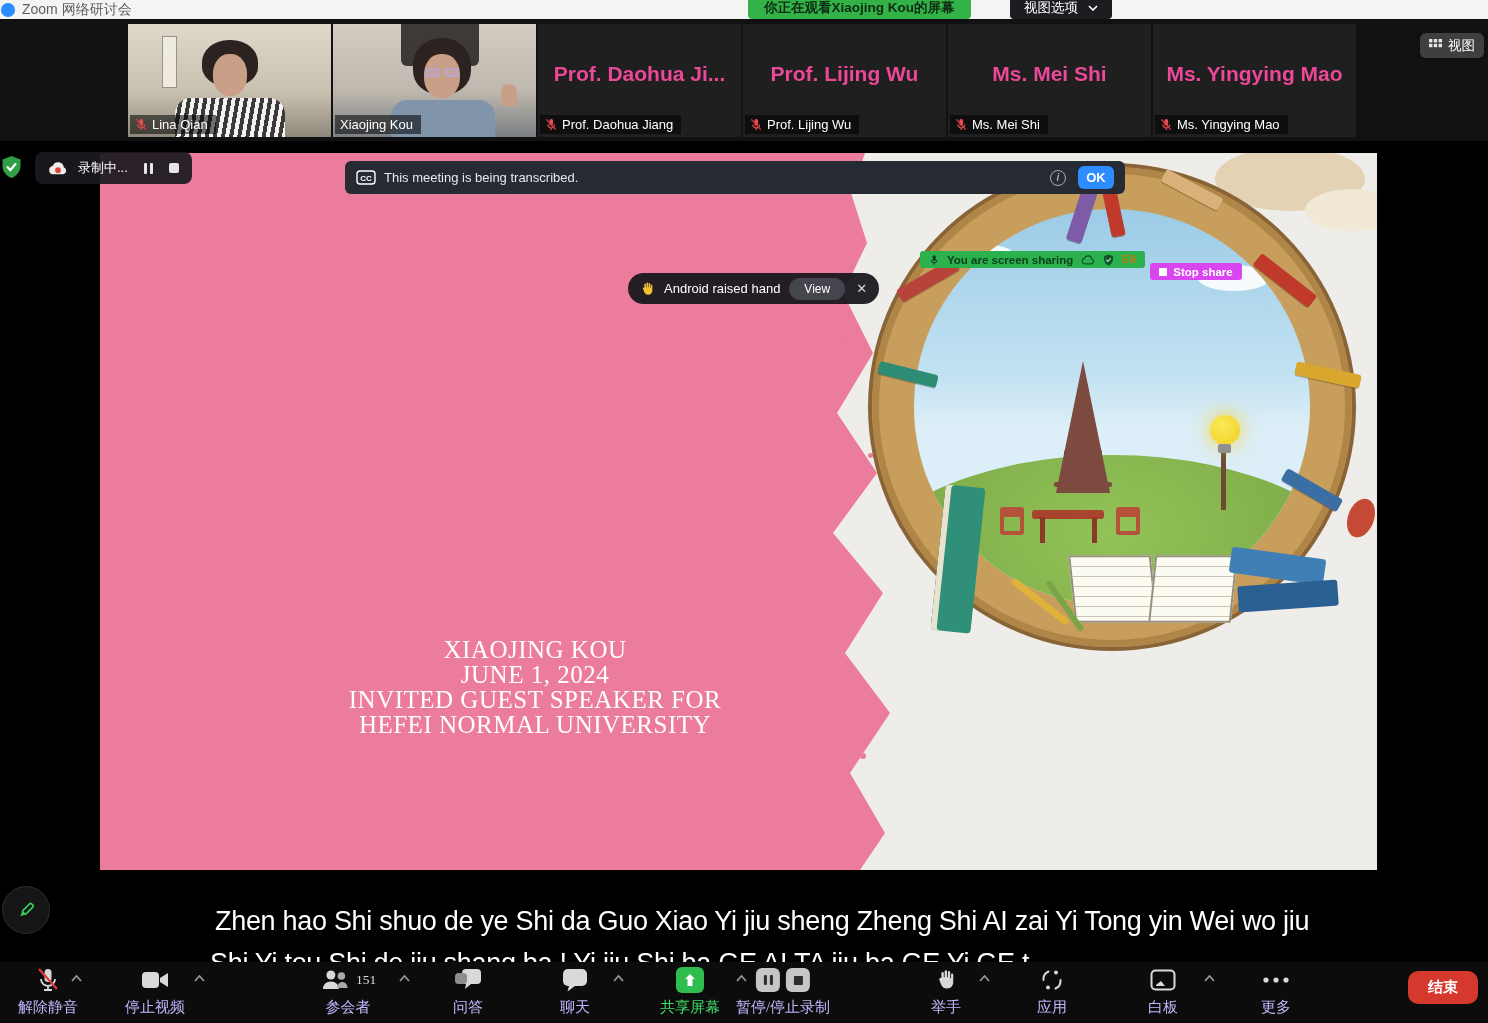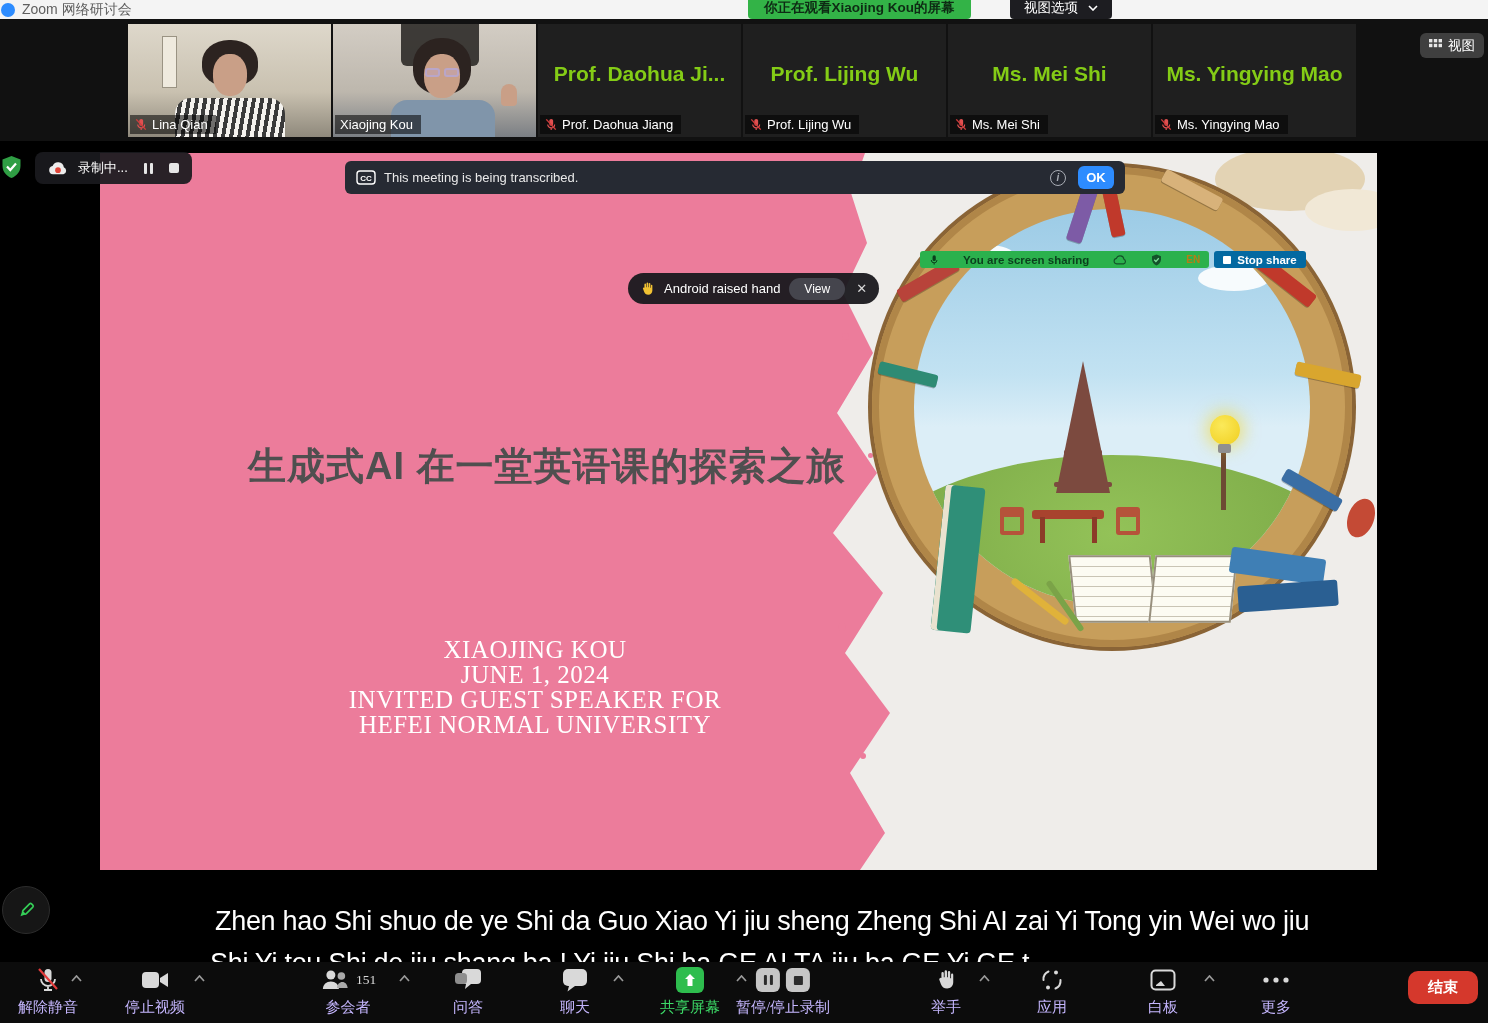--- a/index.html
+++ b/index.html
@@ -17,21 +17,21 @@
   .viewopts-btn { position:absolute; left:1010px; top:-3px; height:22px; z-index:7;
                   background:#1d1d21; border-radius:4px; color:#fff; font-size:13.5px;
                   display:flex; align-items:center; gap:10px; padding:0 14px; }
   .viewopts-btn svg { display:block; }
 
   
   .strip { position:absolute; left:0; top:19px; width:1488px; height:122px; background:#111; z-index:5; }
   .tile { position:absolute; top:5px; width:203px; height:113px; background:#1f1f1f; overflow:hidden; }
   .tile.active { outline:2px solid #9ab832; outline-offset:-2px; }
   .center-name { position:absolute; left:0; right:0; top:38px; text-align:center;
-                 color:#84cc16; font-weight:bold; font-size:21px; }
+                 color:#ec4899; font-weight:bold; font-size:21px; }
   .name-tag { position:absolute; left:2px; bottom:3px; background:rgba(0,0,0,.55);
               display:flex; align-items:center; gap:5px; padding:2px 8px 2px 5px;
               color:#fff; font-size:13px; }
   .vbg1 { position:absolute; inset:0; background:linear-gradient(180deg,#ded8cb,#c9c1b0 60%,#8f897c); }
   .vbg2 { position:absolute; inset:0; background:linear-gradient(180deg,#d3cdc4,#bdb7ad 60%,#7b7f84); }
   .scroll-art { position:absolute; left:34px; top:12px; width:15px; height:52px; background:#efeade;
                 border:1px solid #9a9383; }
   .wall-art { position:absolute; left:68px; top:0; width:78px; height:42px; background:#23211f;
               border-radius:0 0 6px 6px; opacity:.85; }
   .p-hair { position:absolute; border-radius:48% 48% 42% 42%; background:#2c2320; }
@@ -103,24 +103,24 @@
                     background:#262a33; border-radius:6px; display:flex; align-items:center;
                     padding:0 11px; z-index:8; color:#e9e9e9; font-size:13px; }
   .tb-spacer { flex:1; }
   .info-circ { width:16px; height:16px; border:1.5px solid #a9adb5; border-radius:50%; color:#a9adb5;
                font-size:10px; display:flex; align-items:center; justify-content:center; font-style:italic; font-weight:bold; }
   .ok-btn { width:36px; height:23px; background:#2d8cff; border-radius:6px; color:#fff; font-weight:bold;
             font-size:13px; display:flex; align-items:center; justify-content:center; margin-left:12px; }
 
   .share-banner { position:absolute; left:920px; top:251px; display:flex; gap:5px; z-index:8; }
   .share-green { height:17px; background:#2bb14d; border-radius:3px; display:flex; align-items:center;
-                 gap:24px; padding:0 9px; color:#0b3f1d; font-size:11.5px; font-weight:bold; }
+                 gap:8px; padding:0 9px; color:#0b3f1d; font-size:11.5px; font-weight:bold; }
   .en-badge { color:#b67d16; font-size:10px; font-weight:bold; }
-  .stop-share { height:17px; background:#0369a1; border-radius:3px; display:flex; align-items:center;
-                gap:6px; padding:0 9px; color:#fff; font-size:11.5px; font-weight:bold; }
+  .stop-share { height:17px; background:#d946ef; border-radius:3px; display:flex; align-items:center;
+                gap:6px; padding:0 9px; color:#fff; font-size:11.5px; font-weight:bold;margin-top:12px; }
   .stop-share i { width:8px; height:8px; background:#fff; border-radius:1px; }
 
   .hand-toast { position:absolute; left:628px; top:273px; height:31px; background:rgba(25,25,29,.95);
                 border-radius:16px; display:flex; align-items:center; gap:9px; padding:0 12px;
                 color:#fff; font-size:13px; z-index:8; }
   .toast-view { background:#45454d; border-radius:12px; padding:4px 15px; font-size:12px; }
   .toast-close { color:#d9d9d9; font-size:13px; margin-left:2px; }
 
   .pencil-fab { position:absolute; left:2px; top:886px; width:48px; height:48px; border-radius:50%;
                 background:#161616; border:1px solid #2c2c2c; display:flex; align-items:center;
@@ -302,21 +302,20 @@
   <div class="plank" style="left:1180px;top:330px;width:64px;height:14px;background:#3a6ea5;transform:rotate(30deg)"></div>
   <div class="teal-book"></div>
   <div class="page" style="left:972px;top:402px;transform:rotate(-6deg) skewY(6deg)"></div>
   <div class="page" style="left:1052px;top:402px;transform:rotate(6deg) skewY(-6deg)"></div>
   <div class="blue-book" style="left:1130px;top:400px;width:95px;height:26px;background:#3f7fb5;transform:rotate(8deg)"></div>
   <div class="blue-book" style="left:1138px;top:430px;width:100px;height:26px;background:#2a5f92;transform:rotate(-4deg)"></div>
   <div class="pencil" style="left:905px;top:445px;width:70px;height:7px;background:#e0b23a;transform:rotate(38deg)"></div>
   <div class="pencil" style="left:935px;top:450px;width:60px;height:6px;background:#7ba348;transform:rotate(55deg)"></div>
   <div class="blob" style="left:1248px;top:345px;width:26px;height:40px;background:#c44a35;transform:rotate(20deg)"></div>
 
-  <div class="slide-title">生成式AI 在一堂英语课的探索之旅</div>
   <div class="speaker-block">
     <div>XIAOJING KOU</div>
     <div>JUNE 1, 2024</div>
     <div>INVITED GUEST SPEAKER FOR</div>
     <div>HEFEI NORMAL UNIVERSITY</div>
   </div>
 </div>
 
 <svg class="shield-badge" width="21" height="24" viewBox="0 0 21 24">
   <path d="M10.5 1l9 3.4v6.3c0 6-3.8 10.2-9 12.3-5.2-2.1-9-6.3-9-12.3V4.4z" fill="#2f9e44"></path>

